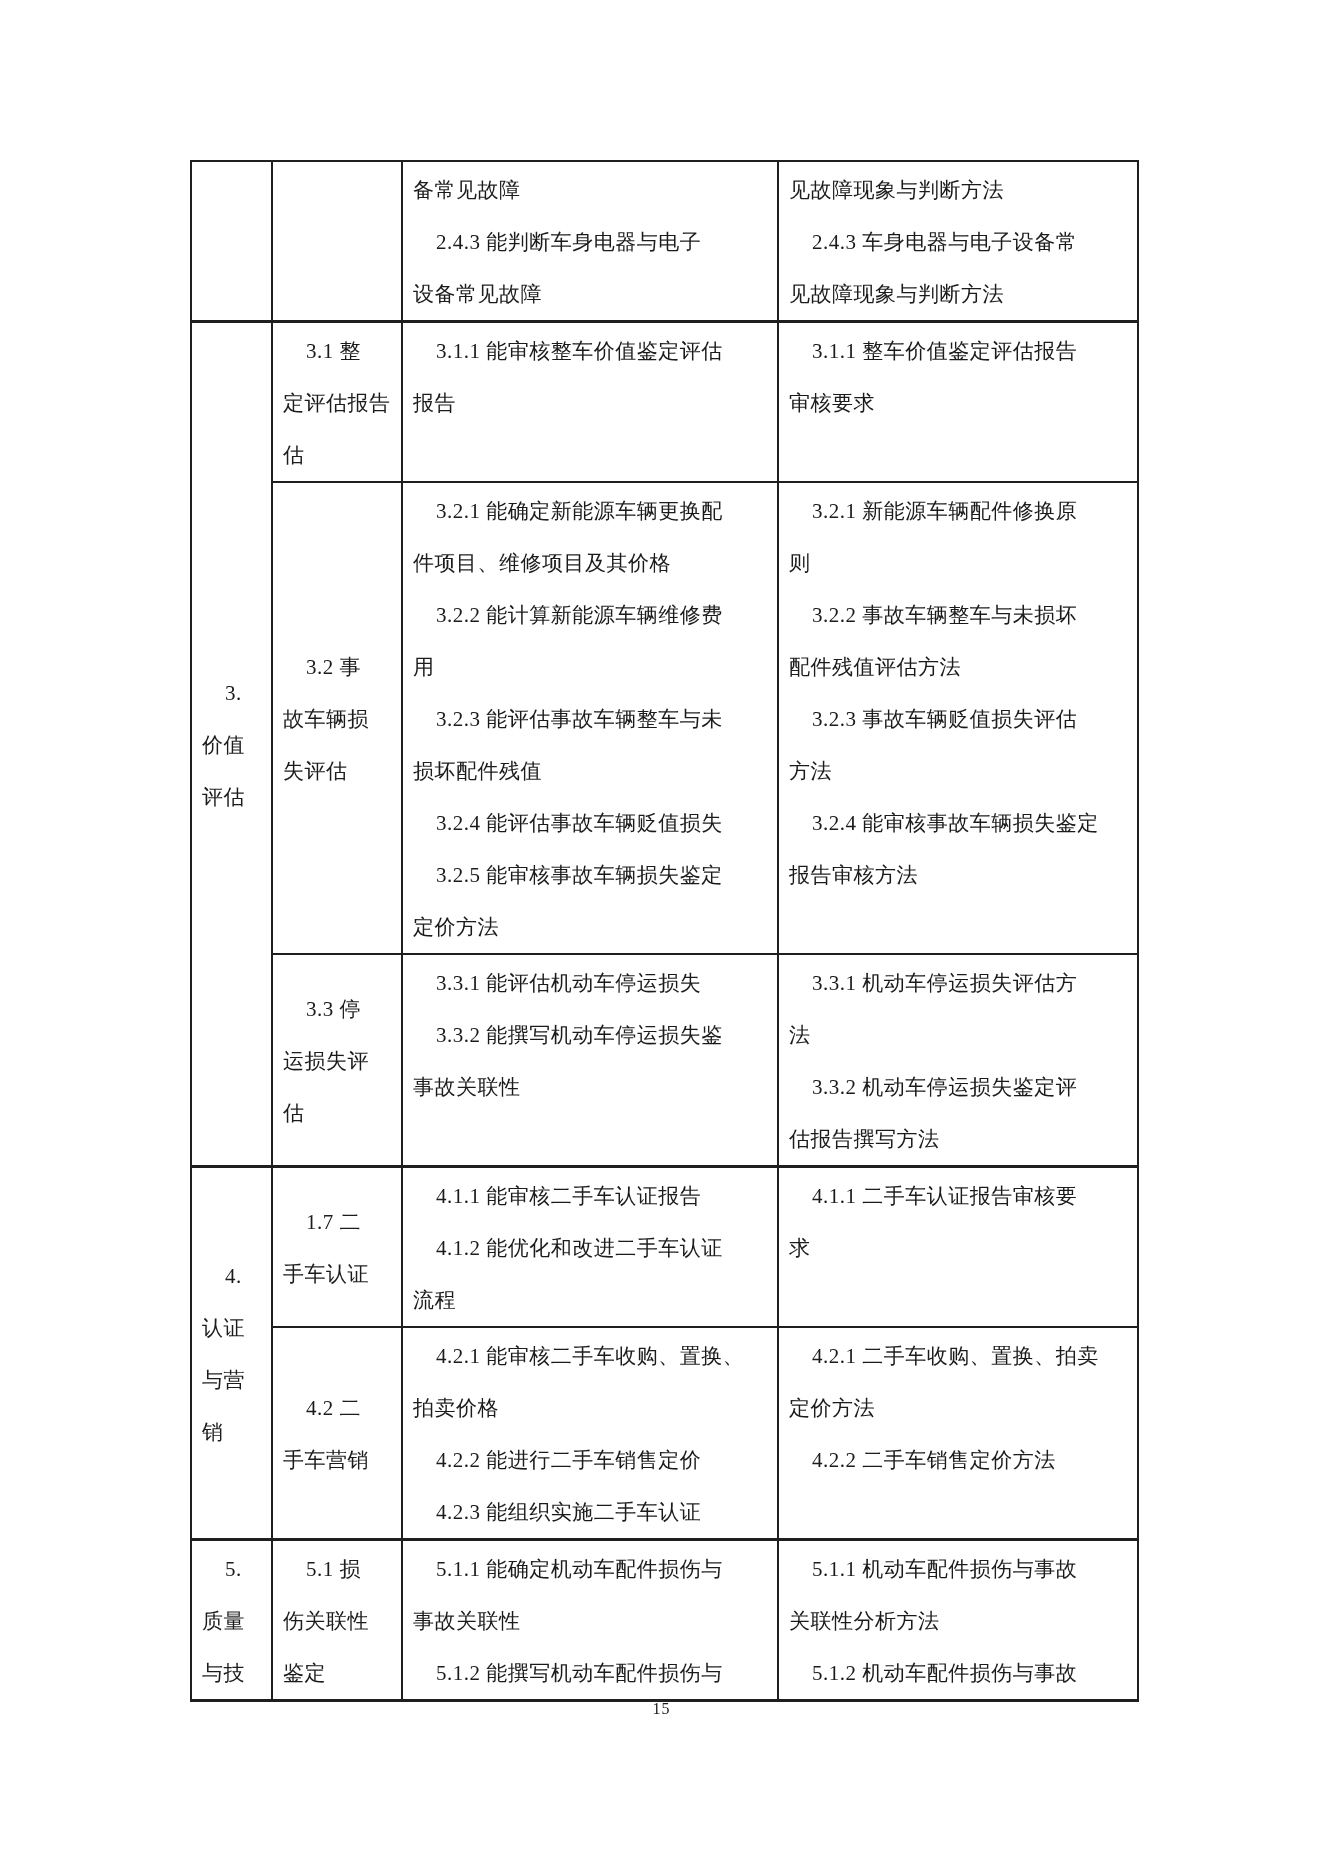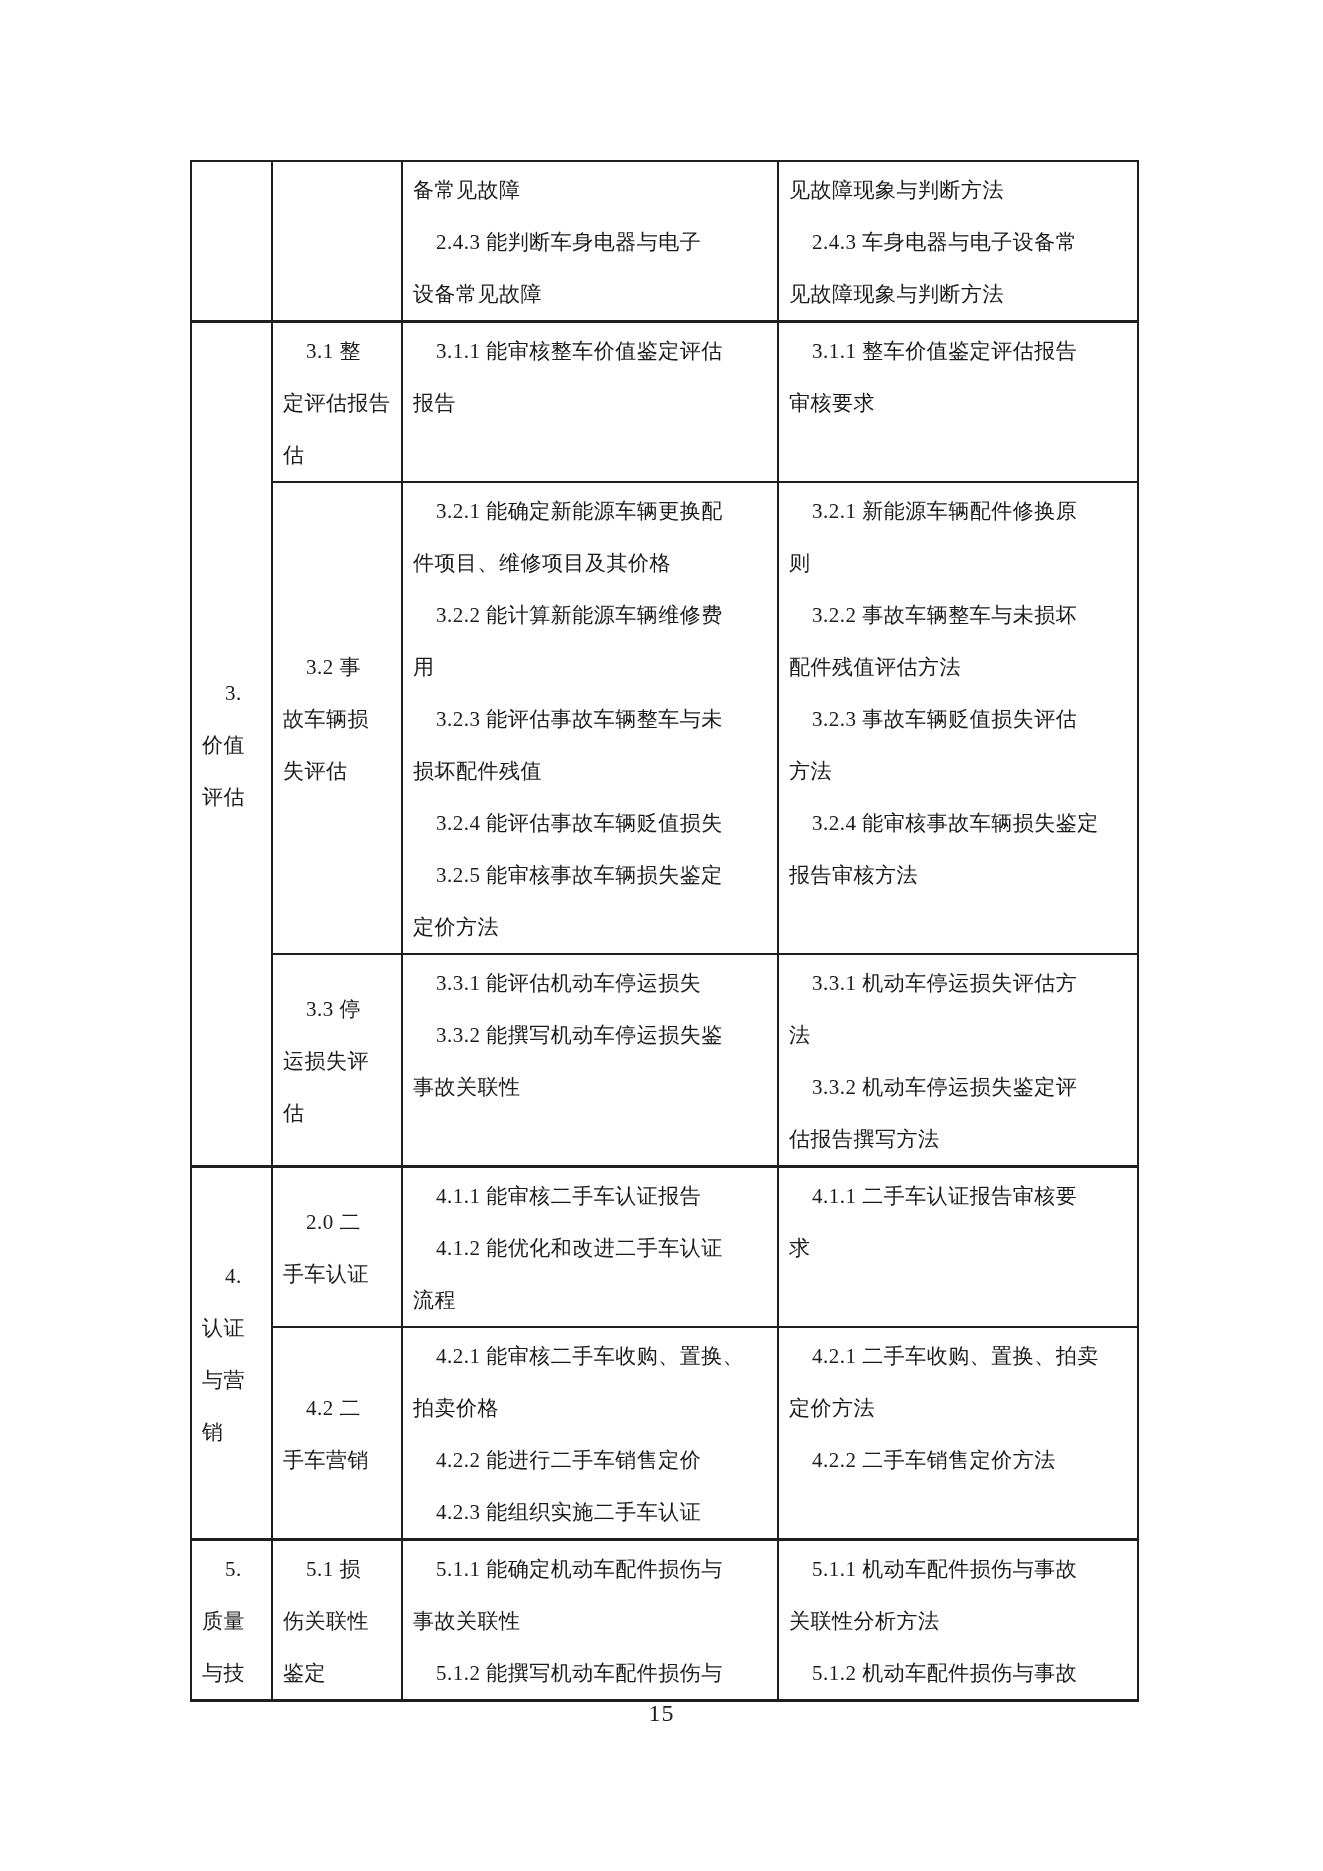--- a/index.html
+++ b/index.html
@@ -42,21 +42,21 @@
     white-space:nowrap;
     letter-spacing:0.5px;
   }
   .ln.ind{padding-left:23px;}
   .page-number{
     position:absolute;
     left:0;
     top:1700px;
     width:100%;
     text-align:center;
-    font-size:24px;
+    font-size:16px;
     letter-spacing:1px;
   }
 </style>
 </head>
 <body>
 
 <div class="page">
   <table class="std">
     <colgroup>
       <col class="c1">
@@ -146,21 +146,21 @@
           </td>
         </tr>
         <tr class="group-start" style="height: 158px;">
           <td class="c-cat" rowspan="2">
             <div class="ln ind">4.</div>
             <div class="ln">认证</div>
             <div class="ln">与营</div>
             <div class="ln">销</div>
           </td>
           <td class="c-task">
-            <div class="ln ind">2.0 二</div>
+            <div class="ln ind">1.7 二</div>
             <div class="ln">手车认证</div>
           </td>
           <td class="c-skill">
             <div class="ln ind">4.1.1 能审核二手车认证报告</div>
             <div class="ln ind">4.1.2 能优化和改进二手车认证</div>
             <div class="ln">流程</div>
           </td>
           <td class="c-know">
             <div class="ln ind">4.1.1 二手车认证报告审核要</div>
             <div class="ln">求</div>

